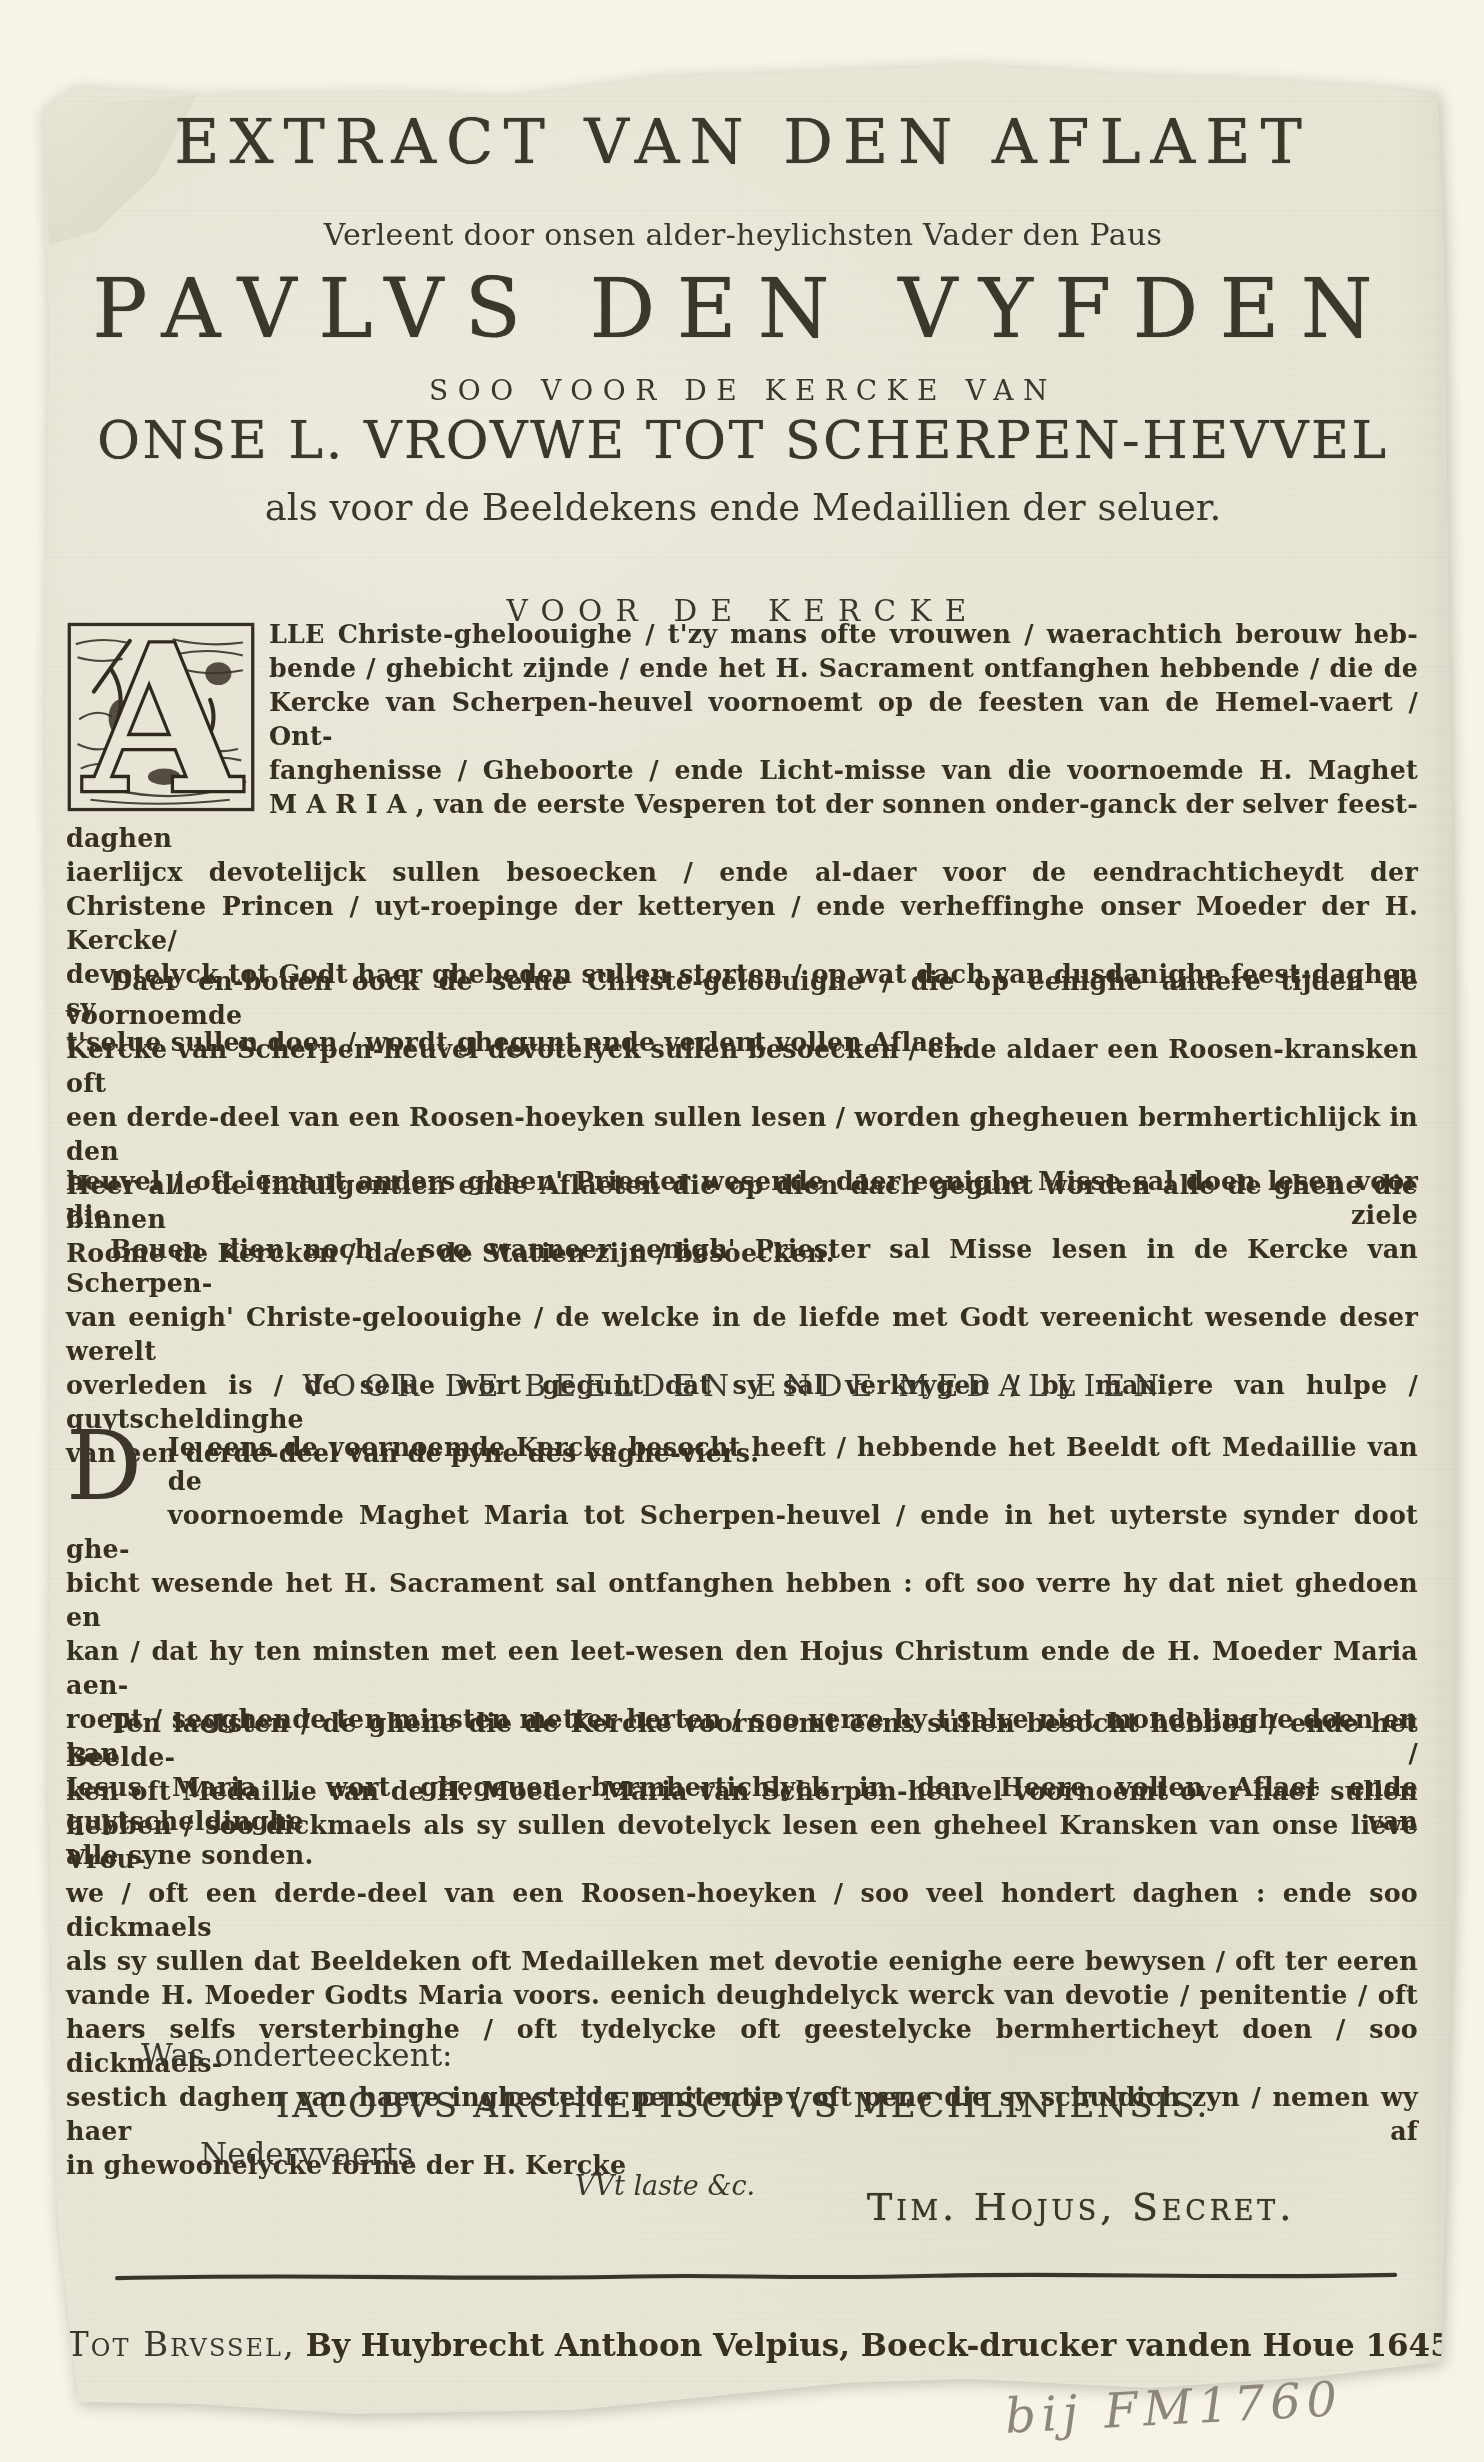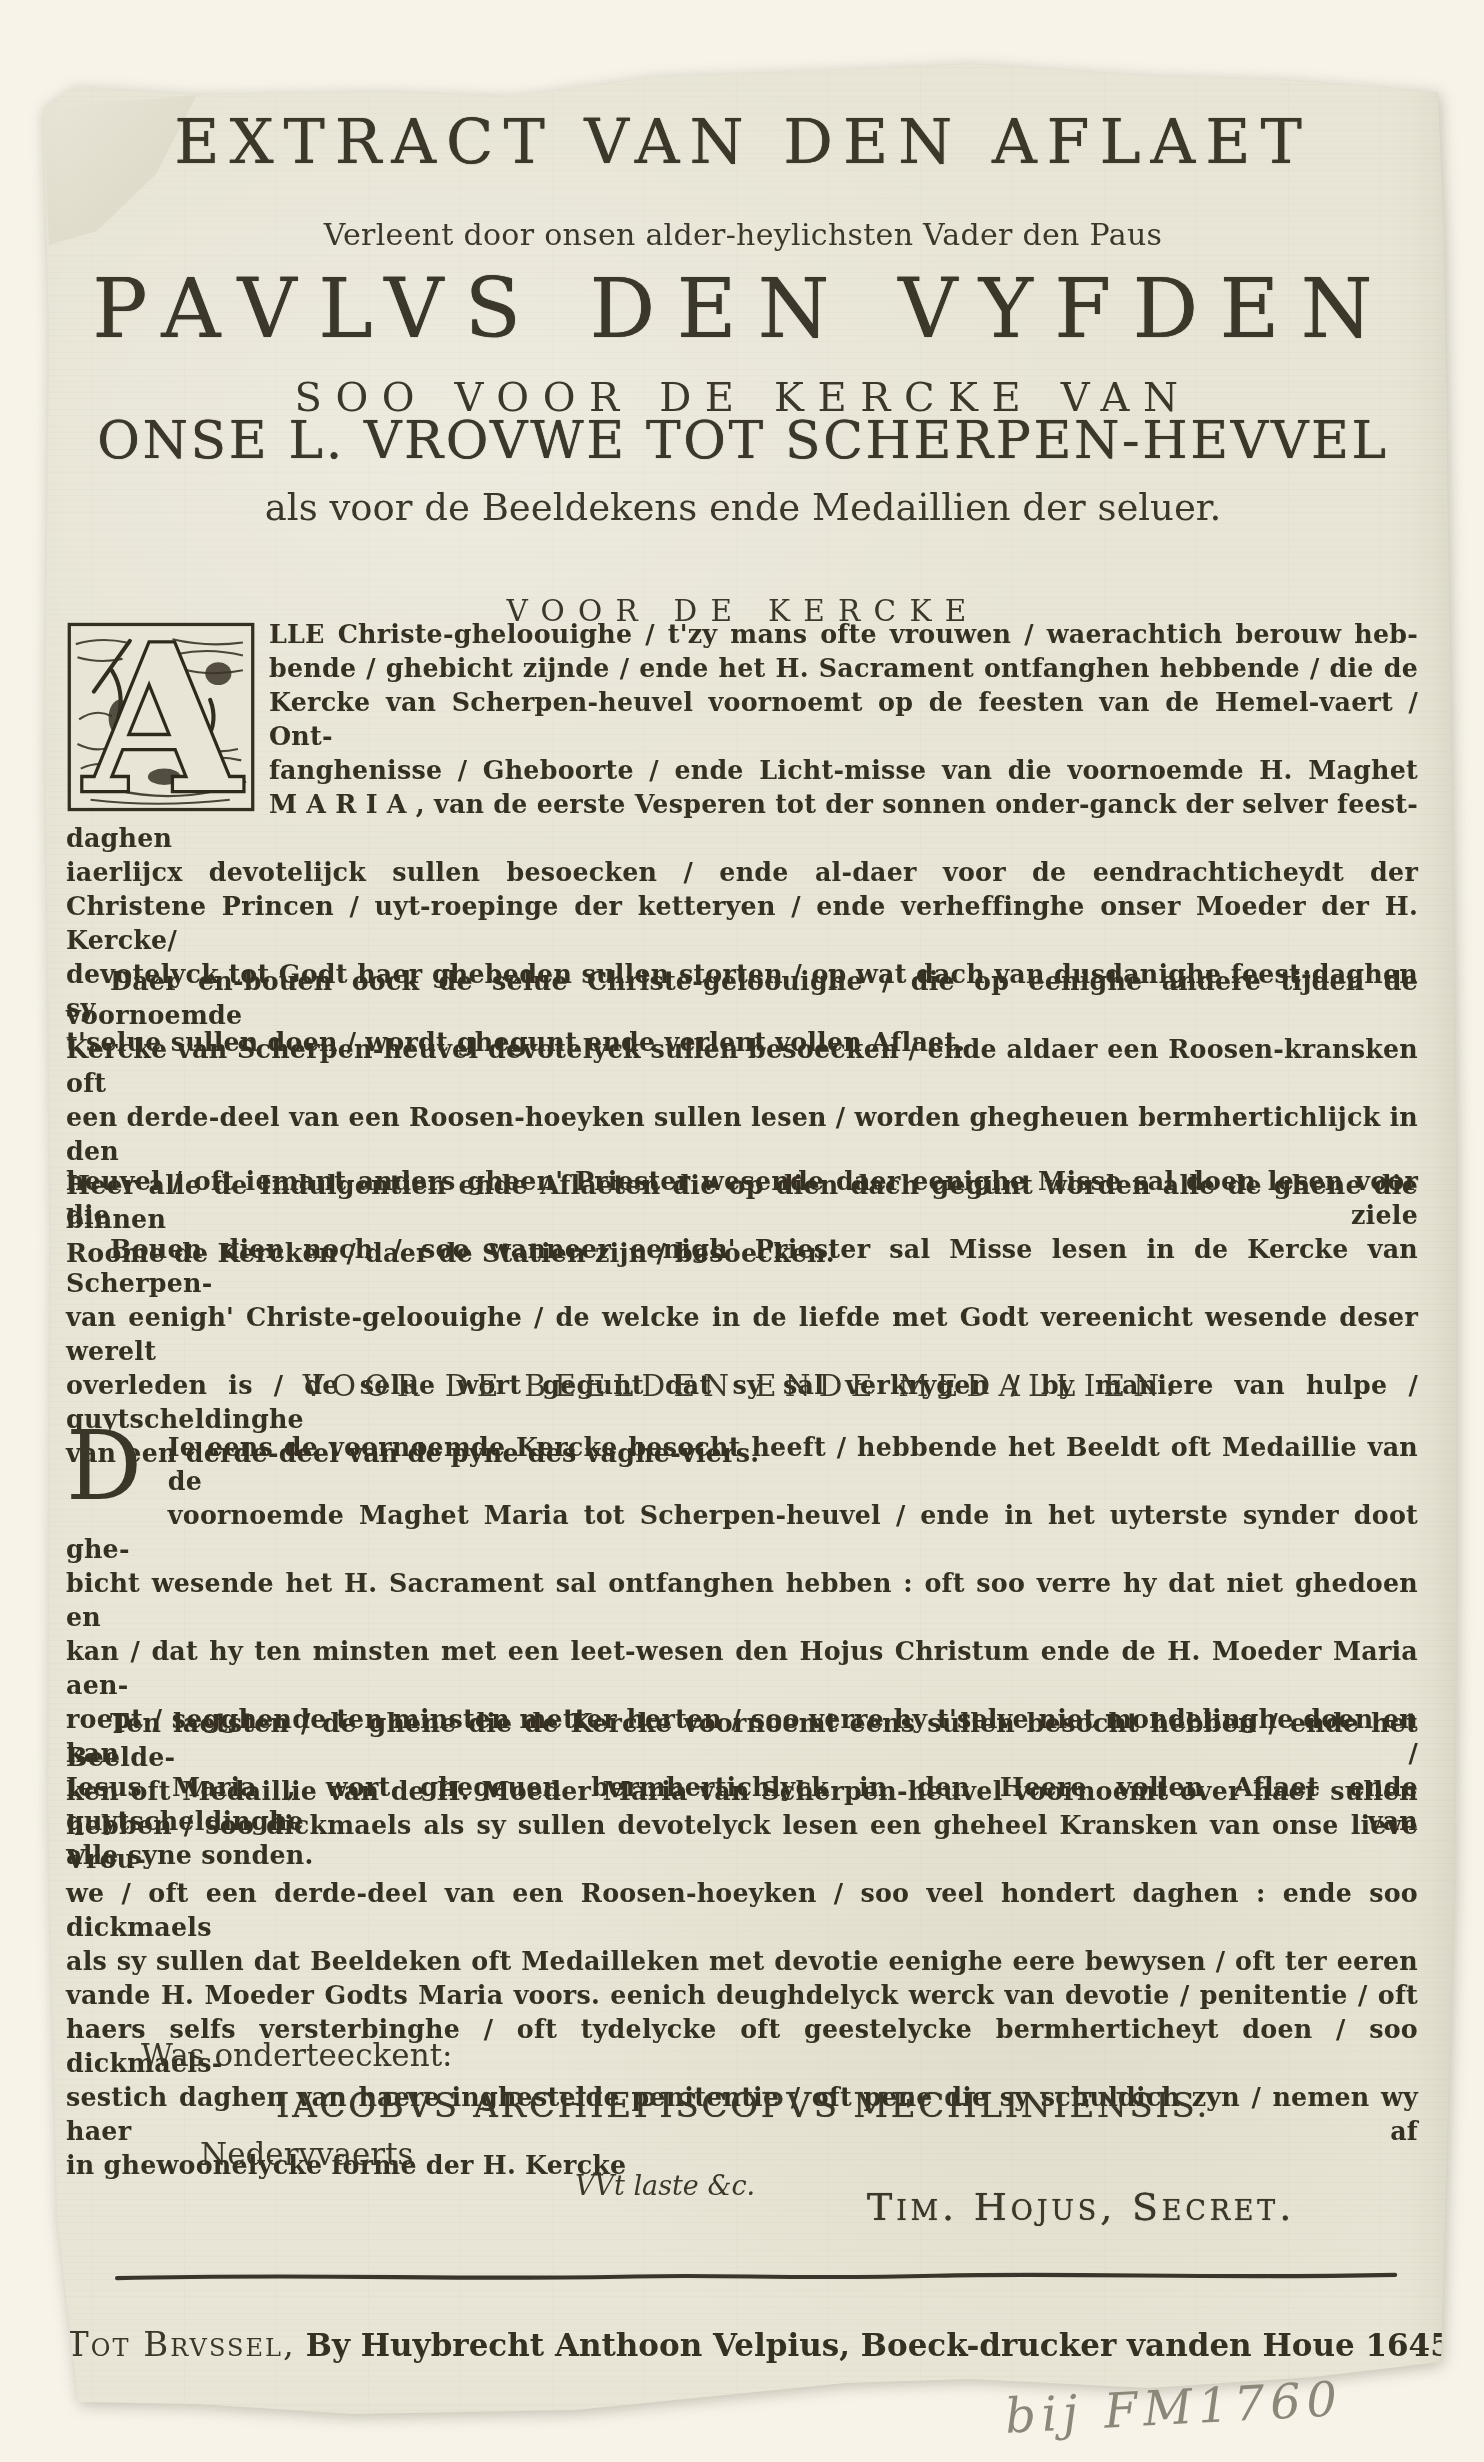--- a/index.html
+++ b/index.html
@@ -19,21 +19,21 @@
   .paper::after{content:"";position:absolute;inset:0;box-shadow:inset 0 0 57px rgba(118,110,88,.22);pointer-events:none;}
   .tear{position:absolute;left:0;top:0;width:246px;height:263px;
     clip-path:polygon(43px 108px,197px 95px,156px 174px,97px 231px,49px 245px);
     background:linear-gradient(135deg,#f1eee2 0%,#dcd8c7 70%);opacity:.85;}
   .abs{position:absolute;}
   .col{left:66px;width:1354px;text-align:center;white-space:nowrap;}
   .thick{text-shadow:0 0 0.8px currentColor;}
   .t-main{font-size:62px;letter-spacing:.16em;}
   .t-sub{font-size:30px;letter-spacing:.01em;}
   .t-pope{font-size:82px;letter-spacing:.26em;}
-  .t-soo{font-size:40px;letter-spacing:.34em;}
+  .t-soo{font-size:28px;letter-spacing:.34em;}
   .t-church{font-size:52px;letter-spacing:.05em;}
   .t-als{font-size:37px;}
   .sec-head{font-size:29.5px;letter-spacing:.45em;}
   .sec-head2{font-size:29.5px;letter-spacing:.28em;}
   .para{position:absolute;left:66px;width:1352px;font-weight:bold;font-size:25.4px;line-height:34px;color:#363023;letter-spacing:0.2px;}
   .jline{text-align:justify;text-align-last:justify;}
   .jline.last{text-align-last:left;}
   .indent{text-indent:44px;}
   .initialA{float:left;width:190px;height:192px;margin:4.1px 13px 1.6px 0;}
   .initialD{float:left;width:92px;height:69px;margin:3.3px 9.8px 0 0;font-weight:400;font-size:95px;line-height:66px;color:#3b352a;text-align:left;}

